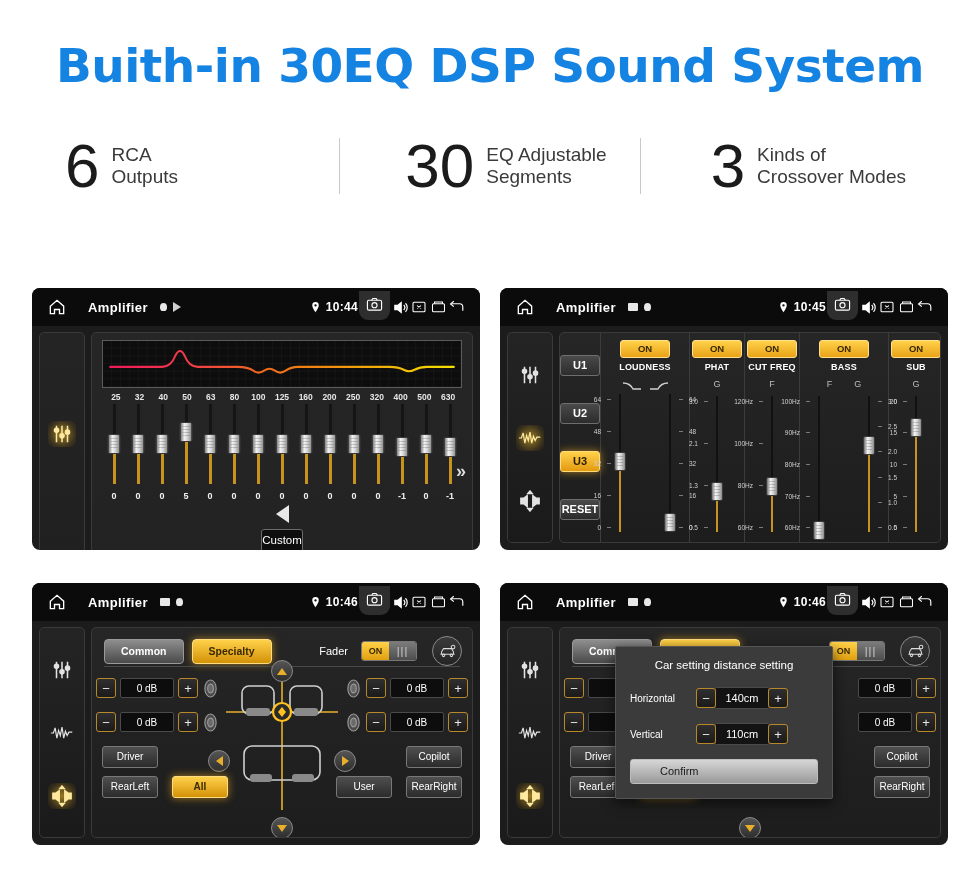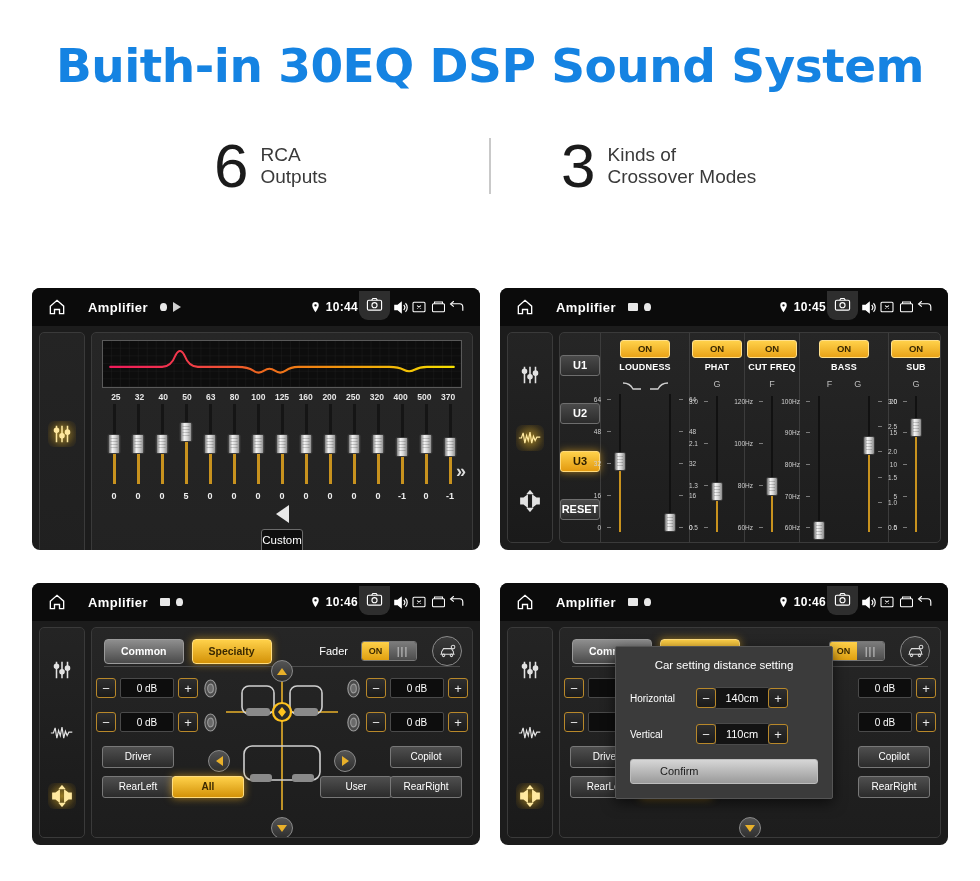--- a/index.html
+++ b/index.html
@@ -371,21 +371,21 @@
   .db-val {
     width: 54px; height: 20px;
     background: #0d0d0d; border: 1px solid #4a4a4a; border-radius: 2px;
     color: #ffffff; font-size: 10px;
     display: flex; align-items: center; justify-content: center;
   }
   .spk { width: 17px; height: 19px; }
 
   .sq-btn {
     position: absolute;
-    width: 72px; padding: 4px 0 5px 0;
+    width: 56px; padding: 4px 0 5px 0;
     background: linear-gradient(180deg,#4f4f4f,#2b2b2b);
     border: 1px solid #787878; border-radius: 3px;
     color: #ffffff; font-size: 10px; text-align: center;
     cursor: pointer;
   }
   .sq-btn.on {
     background: linear-gradient(180deg,#ffd14a,#d39208);
     border-color: #ffdd80; color: #3a2800; font-weight: bold;
     box-shadow: 0 0 9px rgba(255,185,30,0.6);
   }
@@ -441,20 +441,27 @@
 
 <div class="stats-row">
   <div class="stat s1">
     <div class="stat-num">6</div>
     <div class="stat-label">
       <div>RCA</div>
       <div>Outputs</div>
     </div>
   </div>
   <div class="stat-divider"></div>
+  <div class="stat s2">
+    <div class="stat-num">30</div>
+    <div class="stat-label">
+      <div>EQ Adjustable</div>
+      <div>Segments</div>
+    </div>
+  </div>
   <div class="stat-divider"></div>
   <div class="stat s3">
     <div class="stat-num">3</div>
     <div class="stat-label">
       <div>Kinds of</div>
       <div>Crossover Modes</div>
     </div>
   </div>
 </div>
 
@@ -570,21 +577,21 @@
           <span>63</span>
           <span>80</span>
           <span>100</span>
           <span>125</span>
           <span>160</span>
           <span>200</span>
           <span>250</span>
           <span>320</span>
           <span>400</span>
           <span>500</span>
-          <span>370</span>
+          <span>630</span>
         </div>
 
         <div class="eq-sliders" id="eq-sliders">
             <div class="eq-col">
               <div class="eq-track">
                 <div class="eq-filltop" style="height: 36px;"></div>
                 <div class="eq-fillbot" style="height: 36px;"></div>
                 <div class="eq-knob" style="top: 30px;"></div>
               </div>
             </div>

